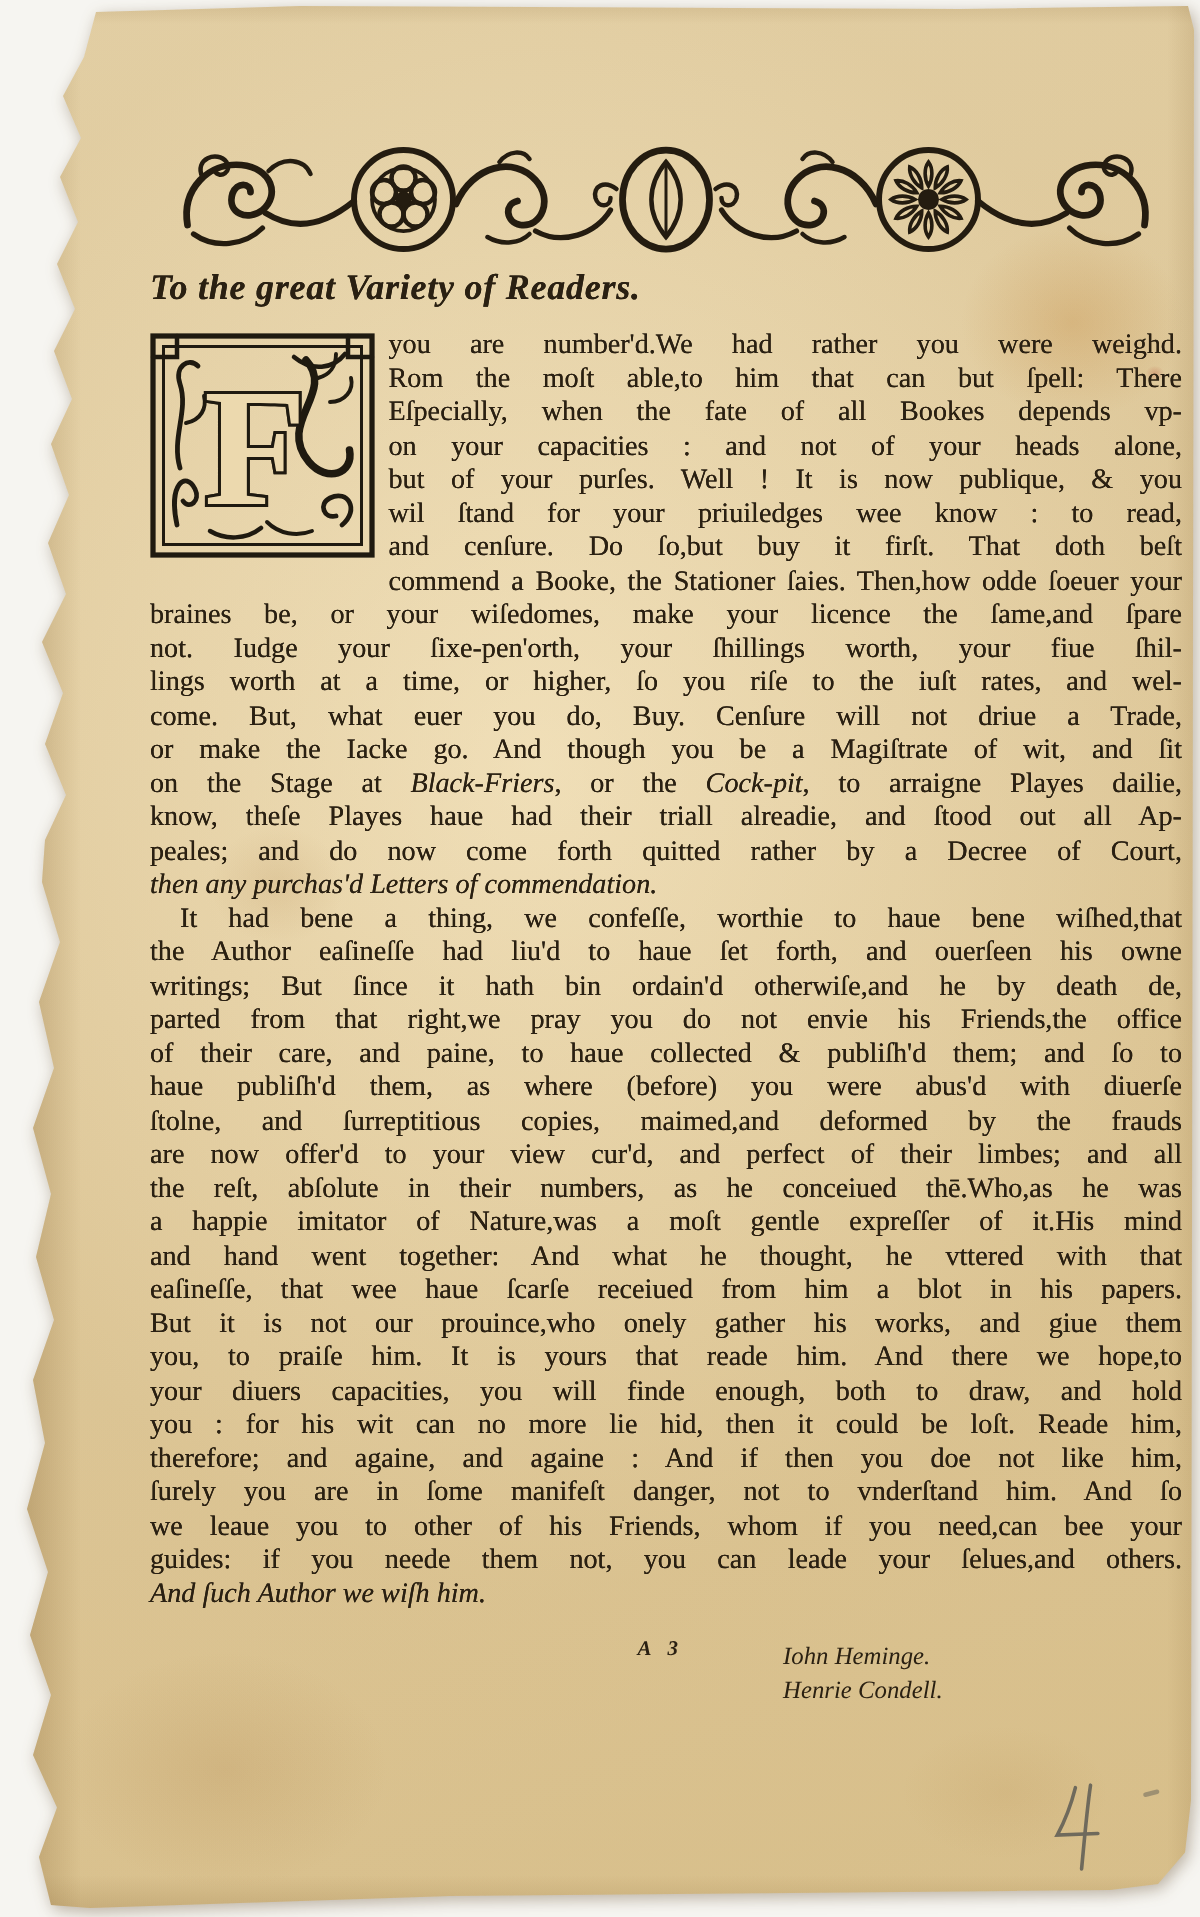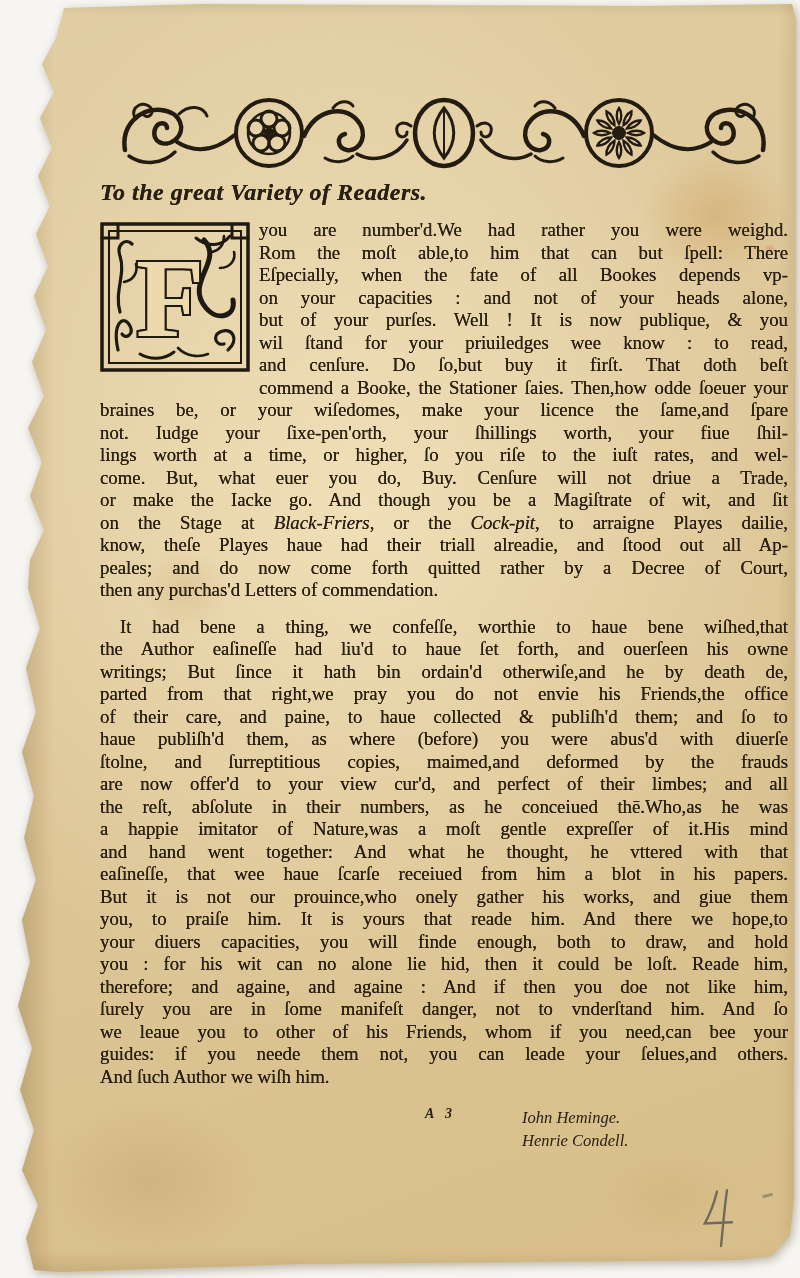--- a/index.html
+++ b/index.html
@@ -33,23 +33,23 @@
   .stain-4{left:40px;top:1100px;width:220px;height:160px;background:radial-gradient(ellipse,rgba(150,100,40,.14),rgba(150,100,40,0) 70%);}
   .stain-5{left:600px;top:1150px;width:140px;height:90px;background:radial-gradient(ellipse,rgba(170,120,55,.10),rgba(170,120,55,0) 70%);}
 
   .content{position:absolute;left:100px;top:96px;width:688px;color:var(--ink);}
   .headpiece{display:block;margin:0 auto;}
   .title{margin-top:9px;text-align:left;font-style:italic;font-weight:700;font-size:24px;
          letter-spacing:.5px;color:var(--ink);text-shadow:0 0 .4px var(--ink);font-family:Liberation Serif, serif;}
   .bodytext{margin-top:13px;font-size:18.8px;line-height:22.5px;text-shadow:0 0 .35px var(--ink);}
   .dropcap{float:left;width:150px;height:152px;margin:2px 9px 4px 0;}
   .line{text-align:justify;text-align-last:justify;white-space:normal;}
-  .line.last{text-align-last:left;}
+  .line.last{text-align-last:left;font-style:italic;}
   .line.indent{text-indent:20px;}
-  .para2{margin-top:14px;}
+  .para2{}
   .sigrow{margin-top:18px;display:flex;align-items:flex-start;}
   .a3{margin-left:325px;font-style:italic;font-weight:700;font-size:14px;letter-spacing:4px;}
   .signames{margin-left:66px;font-style:italic;font-weight:400;font-size:16.5px;line-height:23px;}
   .pencil4{position:absolute;left:700px;top:1186px;transform:rotate(2deg);}
   .pencil-dash{position:absolute;left:762px;top:1194px;width:11px;height:3px;background:var(--pencil);
                opacity:.55;border-radius:2px;transform:rotate(-14deg);}
 </style>
 </head>
 <body>
 
@@ -172,21 +172,21 @@
             <div class="line">haue publiſh'd them, as where (before) you were abus'd with diuerſe</div>
             <div class="line">ſtolne, and ſurreptitious copies, maimed,and deformed by the frauds</div>
             <div class="line">are now offer'd to your view cur'd, and perfect of their limbes; and all</div>
             <div class="line">the reſt, abſolute in their numbers, as he conceiued thē.Who,as he was</div>
             <div class="line">a happie imitator of Nature,was a moſt gentle expreſſer of it.His mind</div>
             <div class="line">and hand went together: And what he thought, he vttered with that</div>
             <div class="line">eaſineſſe, that wee haue ſcarſe receiued from him a blot in his papers.</div>
             <div class="line">But it is not our prouince,who onely gather his works, and giue them</div>
             <div class="line">you, to praiſe him. It is yours that reade him. And there we hope,to</div>
             <div class="line">your diuers capacities, you will finde enough, both to draw, and hold</div>
-            <div class="line">you : for his wit can no alone lie hid, then it could be loſt. Reade him,</div>
+            <div class="line">you : for his wit can no more lie hid, then it could be loſt. Reade him,</div>
             <div class="line">therefore; and againe, and againe : And if then you doe not like him,</div>
             <div class="line">ſurely you are in ſome manifeſt danger, not to vnderſtand him. And ſo</div>
             <div class="line">we leaue you to other of his Friends, whom if you need,can bee your</div>
             <div class="line">guides: if you neede them not, you can leade your ſelues,and others.</div>
             <div class="line last">And ſuch Author we wiſh him.</div>
           </div>
       </div>
 
       <div class="sigrow">
         <span class="a3">A 3</span>

